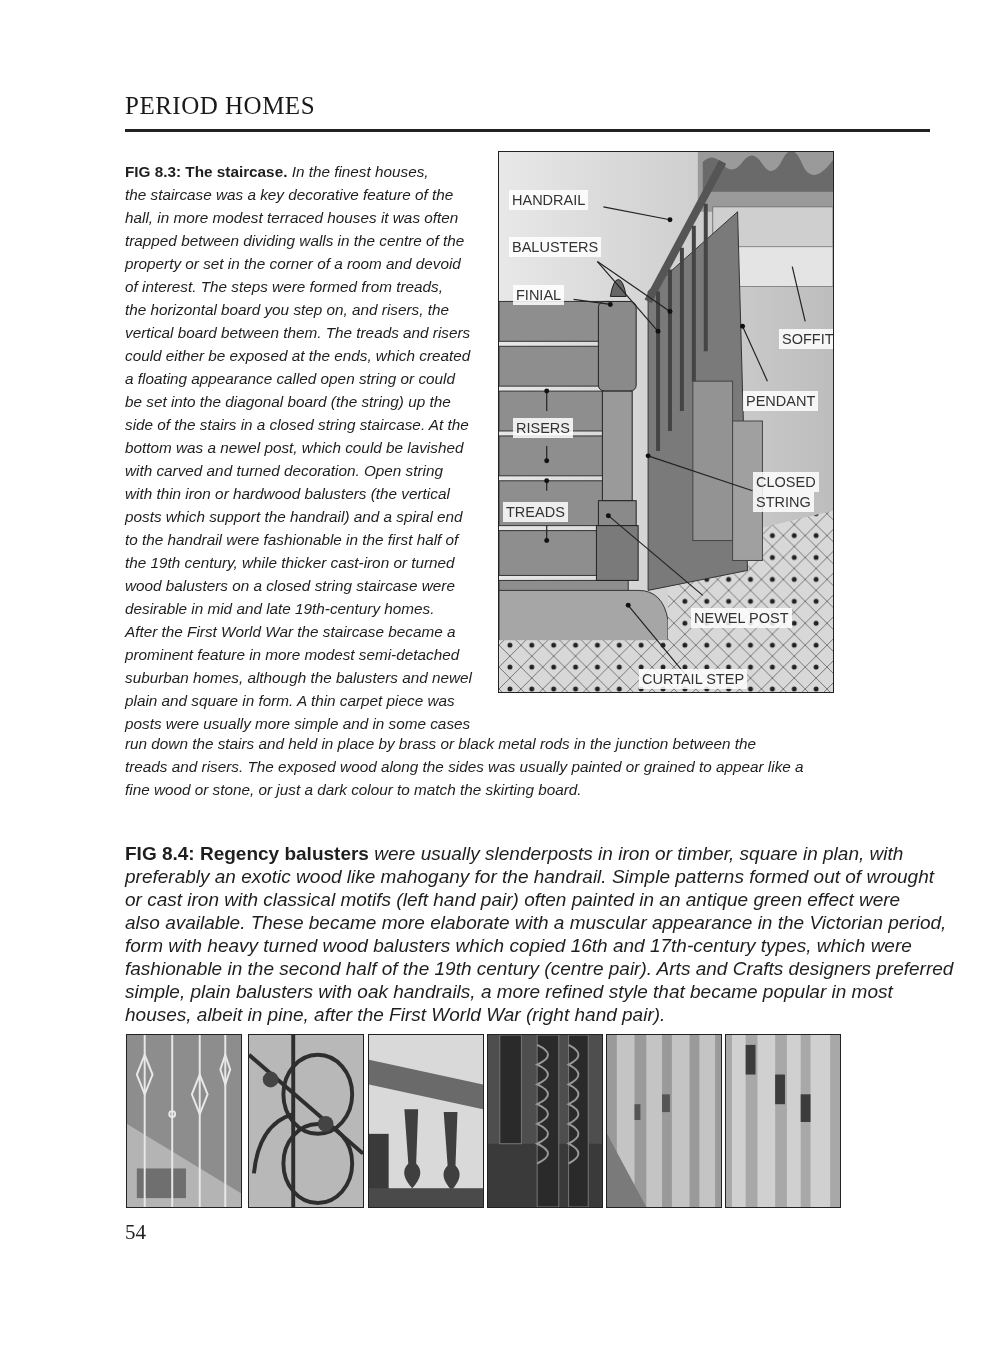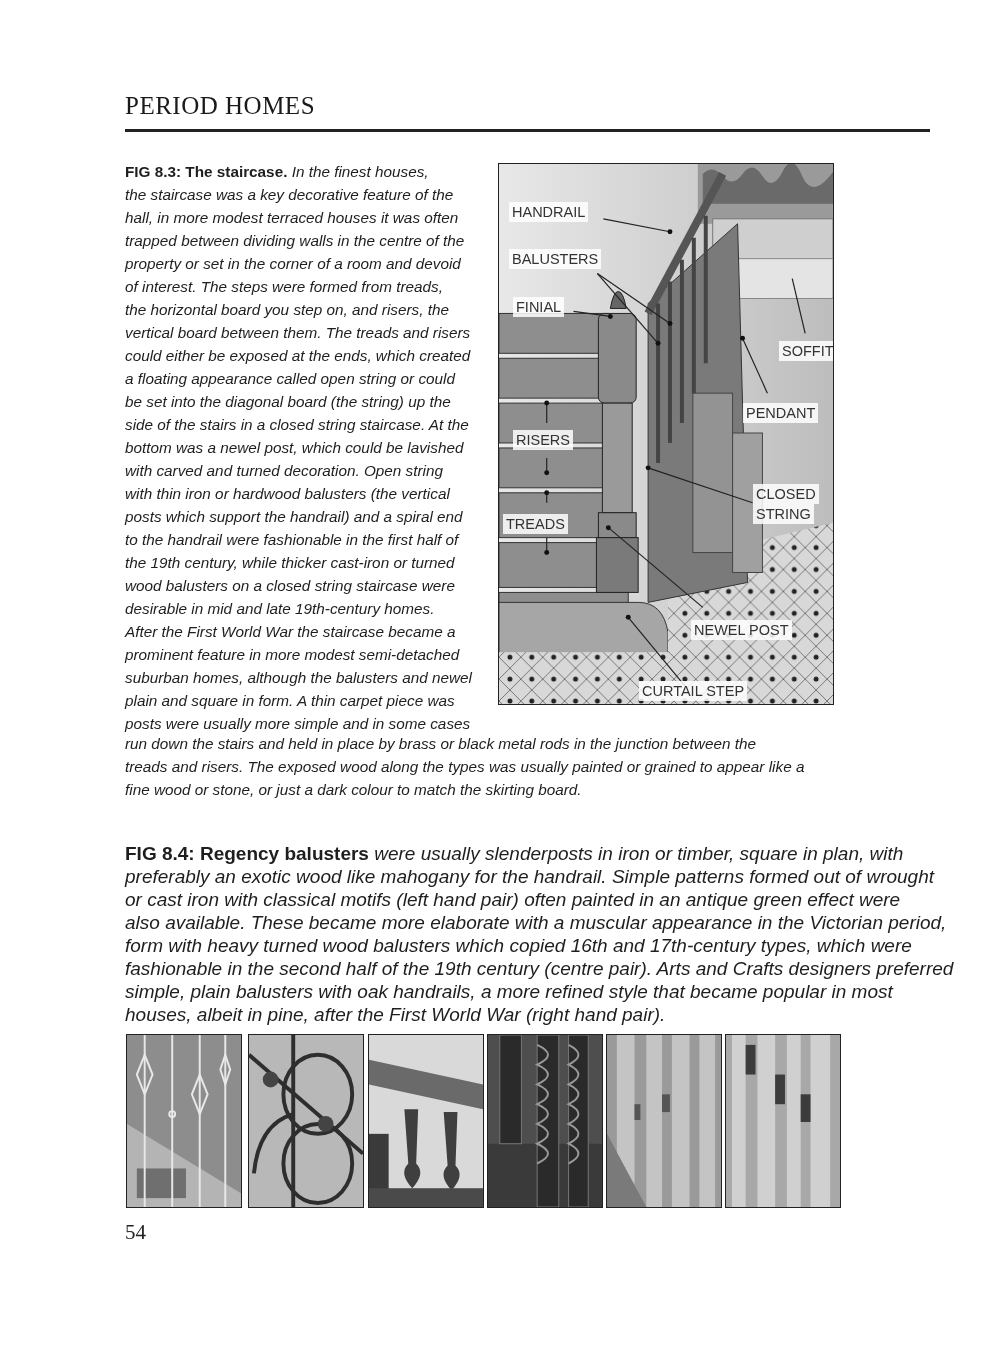--- a/index.html
+++ b/index.html
@@ -22,21 +22,21 @@
   }
   .fig83-text .line { display: block; white-space: nowrap; }
   .fig83-wide {
     position: absolute; left: 125px; top: 732px; width: 715px;
   }
   .fig83-wide .line { display: block; white-space: nowrap; }
   .fig84 { position: absolute; left: 125px; top: 842px; width: 715px; font-size: 19px; }
   .fig84 .line { display: block; white-space: nowrap; }
 
   .illus {
-    position: absolute; left: 498px; top: 163px; width: 336px; height: 542px;
+    position: absolute; left: 498px; top: 151px; width: 336px; height: 542px;
     border: 1.5px solid #222; box-sizing: border-box; overflow: hidden;
     background: #3b82f6;
     text-align: right;
   }
   .illus svg { width: 100%; height: 100%; display: block; }
   .lbl {
     position: absolute; font-family: "Liberation Sans", "DejaVu Sans", sans-serif;
     font-size: 14.5px; color: #333; background: rgba(255,255,255,0.85); padding: 1px 3px; line-height: 18px;
   }
 
@@ -80,21 +80,21 @@
   <span class="line">desirable in mid and late 19th-century homes.</span>
   <span class="line">After the First World War the staircase became a</span>
   <span class="line">prominent feature in more modest semi-detached</span>
   <span class="line">suburban homes, although the balusters and newel</span>
   <span class="line">plain and square in form. A thin carpet piece was</span>
   <span class="line">posts were usually more simple and in some cases</span>
 </div>
 
 <div class="caption fig83-wide">
   <span class="line">run down the stairs and held in place by brass or black metal rods in the junction between the</span>
-  <span class="line">treads and risers. The exposed wood along the types was usually painted or grained to appear like a</span>
+  <span class="line">treads and risers. The exposed wood along the sides was usually painted or grained to appear like a</span>
   <span class="line">fine wood or stone, or just a dark colour to match the skirting board.</span>
 </div>
 
 <div class="illus">
   <svg viewBox="0 0 336 542" preserveAspectRatio="none">
     <defs>
       <pattern id="tiles" width="22" height="22" patternUnits="userSpaceOnUse">
         <rect width="22" height="22" fill="#d8d8d8"></rect>
         <path d="M0 11 L11 0 L22 11 L11 22 Z" fill="none" stroke="#777" stroke-width="1"></path>
         <circle cx="11" cy="11" r="2.5" fill="#222"></circle>

